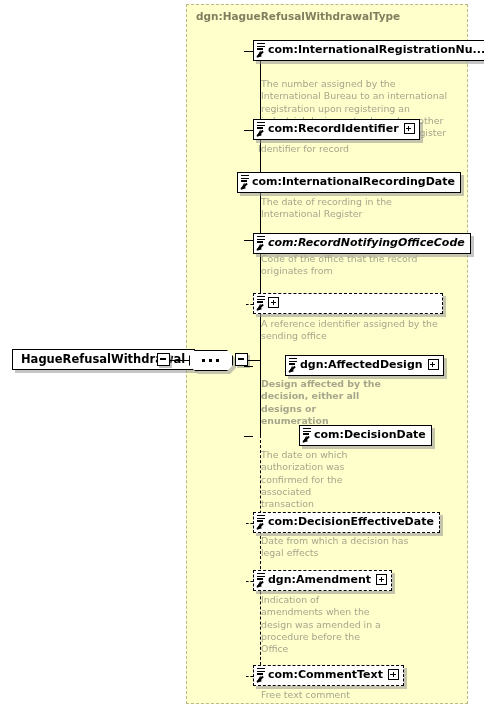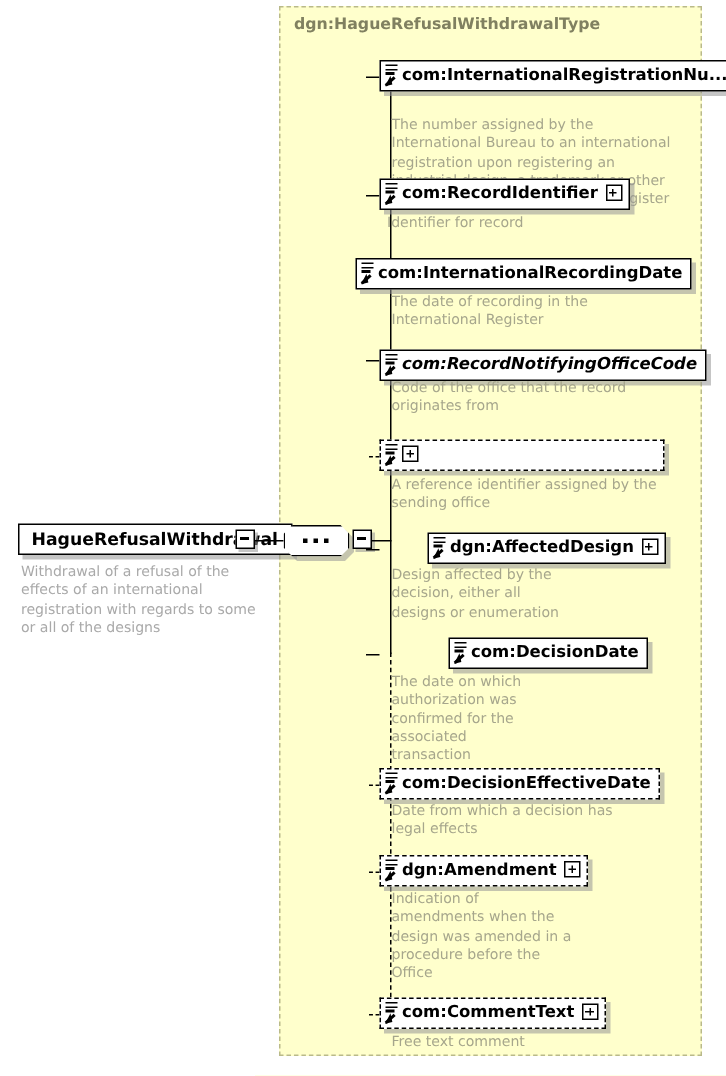--- a/index.html
+++ b/index.html
@@ -231,21 +231,20 @@
 
   <div class="root-wrap">
     <div class="node-box root-box">
       <span class="node-label">HagueRefusalWithdrawal</span>
     </div>
   </div>
   <div class="handle" style="left:157px; top:353px;">
       <em></em>
     </div>
 
-  <div class="annot root-annot">Withdrawal of a refusal of the effects of an international registration with regards to some or all of the designs</div>
 
   <div class="ln h" style="left:170px; top:359.5px; width:19px;"></div>
 
   <div class="seq">
     <div class="octshadow"></div>
     <div class="oct"></div>
     <div class="dots">
       <i></i>
         <i></i>
         <i></i>
@@ -273,21 +272,21 @@
       <div class="annot" style="left:261px; top:196px; width:180px;">The date of recording in the International Register</div>
       <div class="ln h" style="left:244px; top:239.5px; width:9px;"></div>
       <div class="node-box" style="position:absolute; left:253px; top:233px; min-width:186px;font-style:italic;"><span class="elem-icon"><i class="l1"></i><i class="l2"></i><i class="l3"></i><i class="shaft"></i><span class="arrow"></span></span><span class="node-label">com:RecordNotifyingOfficeCode</span></div>
       <div class="annot" style="left:261px; top:253px; width:196px;">Code of the office that the record originates from</div>
       <div class="dln v" style="left:260px; top:296.5px; height:7px;"></div>
       <div class="dln" style="left:246px; top:303.5px; width:7px;"></div>
       <div class="node-box optional" style="position:absolute; left:253px; top:293px; min-width:190px;"><span class="elem-icon"><i class="l1"></i><i class="l2"></i><i class="l3"></i><i class="shaft"></i><span class="arrow"></span></span><span class="expander"><b></b><s></s></span></div>
       <div class="annot" style="left:261px; top:318px; width:180px;">A reference identifier assigned by the sending office</div>
       <div class="ln h" style="left:244px; top:365.5px; width:9px;"></div>
       <div class="node-box" style="position:absolute; left:253px; top:355px; min-width:135px;margin-left:32px;"><span class="elem-icon"><i class="l1"></i><i class="l2"></i><i class="l3"></i><i class="shaft"></i><span class="arrow"></span></span><span class="node-label">dgn:AffectedDesign</span><span class="expander"><b></b><s></s></span></div>
-      <div class="annot" style="left:261px; top:378px; width:120px;">Design affected by the decision, either all designs or enumeration</div>
+      <div class="annot" style="left:261px; top:378px; width:120px;font-weight:bold;">Design affected by the decision, either all designs or enumeration</div>
       <div class="ln h" style="left:244px; top:435.5px; width:9px;"></div>
       <div class="node-box" style="position:absolute; left:269px; top:425px; min-width:114px;margin-left:30px;"><span class="elem-icon"><i class="l1"></i><i class="l2"></i><i class="l3"></i><i class="shaft"></i><span class="arrow"></span></span><span class="node-label">com:DecisionDate</span></div>
       <div class="annot" style="left:261px; top:449px; width:96px;">The date on which authorization was confirmed for the associated transaction</div>
       <div class="dln v" style="left:260px; top:515.5px; height:7px;"></div>
       <div class="dln" style="left:246px; top:522.5px; width:7px;"></div>
       <div class="node-box optional" style="position:absolute; left:253px; top:512px; min-width:161px;"><span class="elem-icon"><i class="l1"></i><i class="l2"></i><i class="l3"></i><i class="shaft"></i><span class="arrow"></span></span><span class="node-label">com:DecisionEffectiveDate</span></div>
       <div class="annot" style="left:261px; top:535px; width:160px;">Date from which a decision has legal effects</div>
       <div class="dln v" style="left:260px; top:573.5px; height:7px;"></div>
       <div class="dln" style="left:246px; top:580.5px; width:7px;"></div>
       <div class="node-box optional" style="position:absolute; left:253px; top:570px; min-width:121px;"><span class="elem-icon"><i class="l1"></i><i class="l2"></i><i class="l3"></i><i class="shaft"></i><span class="arrow"></span></span><span class="node-label">dgn:Amendment</span><span class="expander"><b></b><s></s></span></div>

